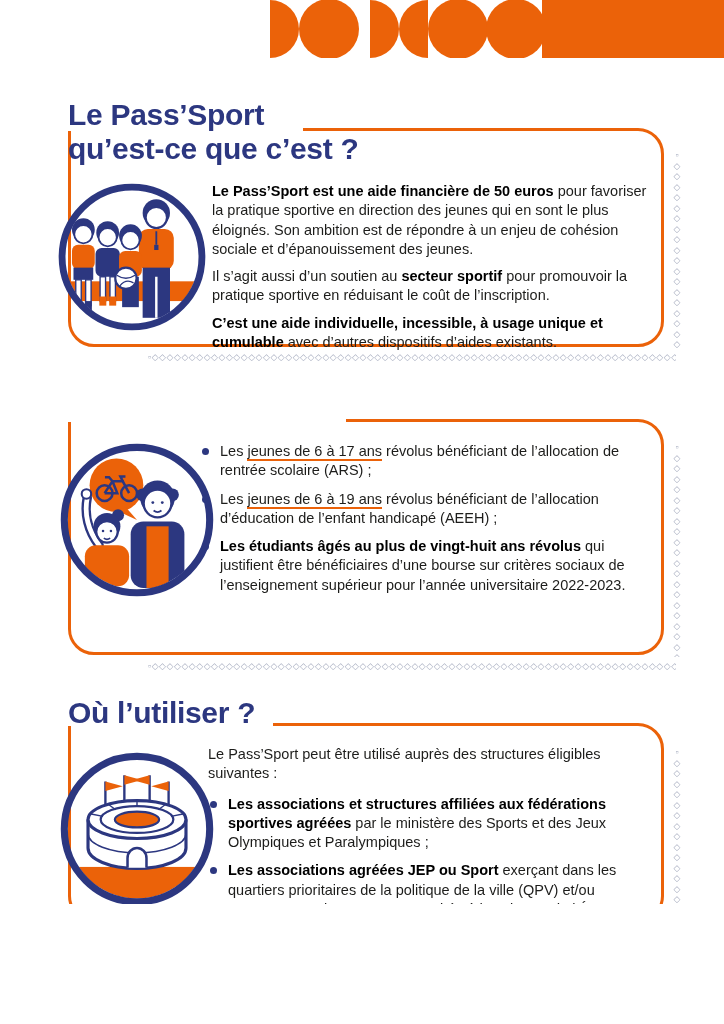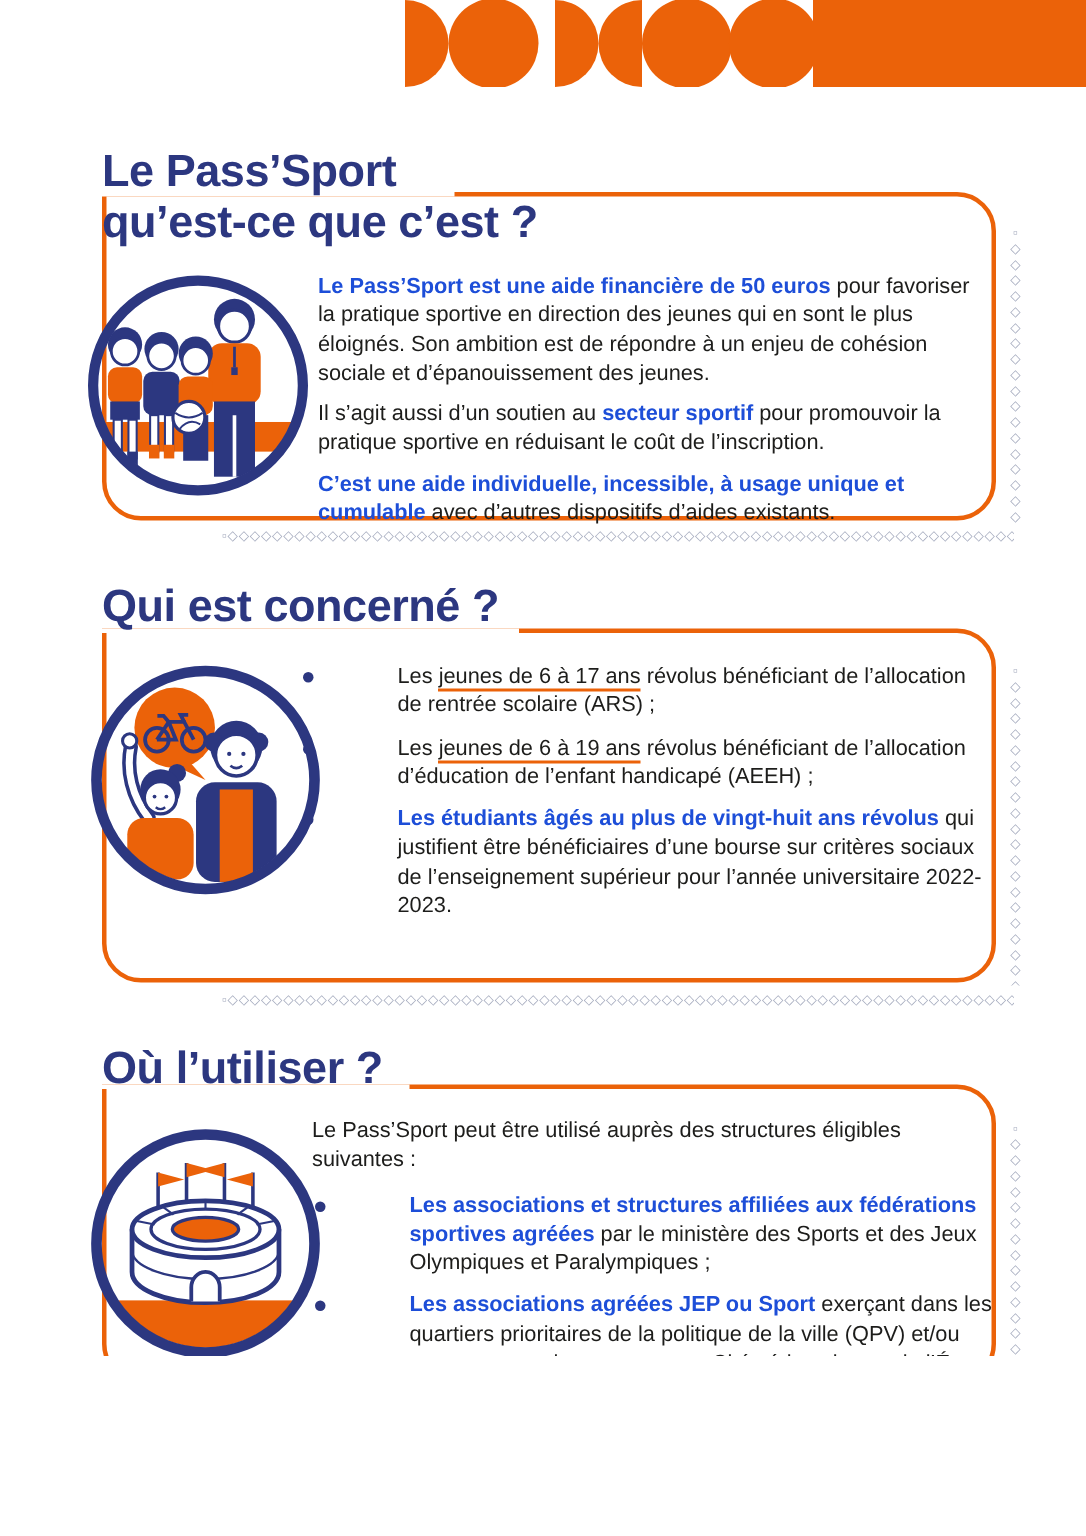--- a/index.html
+++ b/index.html
@@ -25,24 +25,24 @@
   .card{position:absolute;left:68px;width:596px;background:#fff;
         border:3px solid var(--orange);border-radius:26px;border-top-left-radius:0;}
   .card .gap{position:absolute;top:-3px;left:-3px;height:3px;background:#fff;}
 
   
   .illu{position:absolute;z-index:5;}
 
   
   .txtcol{position:absolute;color:var(--text);font-size:14.5px;line-height:1.33;z-index:4;}
   .txtcol p{margin-bottom:8px;}
-  .txtcol b{font-weight:bold;color:#1d4ed8;}
+  .txtcol b{font-weight:bold;color:#000000;}
   .u{border-bottom:2.5px solid var(--orange);}
   .bullets{list-style:none;}
-  .bullets li{display:flex;margin-bottom:9px;gap:45px;}
+  .bullets li{display:flex;margin-bottom:9px;}
   .dot{width:7px;height:7px;border-radius:50%;background:var(--navy);
        flex-shrink:0;margin:6px 11px 0 2px;}
   .intro{margin-bottom:11px;}
 
   
   .chain-h{position:absolute;height:12px;overflow:hidden;white-space:nowrap;
            color:var(--chain);font-size:9px;line-height:10px;letter-spacing:0.5px;z-index:1;}
   .chain-v{position:absolute;width:12px;overflow:hidden;color:var(--chain);
            font-size:9px;letter-spacing:0.5px;writing-mode:vertical-rl;
            text-orientation:upright;line-height:10px;z-index:1;}
@@ -124,23 +124,20 @@
     </g>
     <circle cx="50" cy="50" r="46" fill="none" stroke="var(--navy)" stroke-width="4.5"></circle>
   </svg>
 
   <div class="txtcol" style="left:212px;top:182px;width:442px;">
     <p><b>Le Pass’Sport est une aide financière de 50 euros</b><span> pour favoriser la pratique sportive en direction des jeunes qui en sont le plus éloignés. Son ambition est de répondre à un enjeu de cohésion sociale et d’épanouissement des jeunes.</span></p>
     <p><span>Il s’agit aussi d’un soutien au </span><b>secteur sportif</b><span> pour promouvoir la pratique sportive en réduisant le coût de l’inscription.</span></p>
     <p><b>C’est une aide individuelle, incessible, à usage unique et cumulable</b><span> avec d’autres dispositifs d’aides existants.</span></p>
   </div>
 
-  <div class="sec-title" style="top:388px;">
-    <div>Qui est concerné ?</div>
-  </div>
 
   <div class="card" style="top:419px;height:236px;">
     <div class="gap" style="width:278px;"></div>
   </div>
 
   <div class="chain-v" style="left:670px;top:442px;height:215px;">▫◇◇◇◇◇◇◇◇◇◇◇◇◇◇◇◇◇◇◇◇◇◇◇◇◇◇◇◇◇◇◇◇</div>
   <div class="chain-h" style="left:148px;top:661px;width:528px;">▫◇◇◇◇◇◇◇◇◇◇◇◇◇◇◇◇◇◇◇◇◇◇◇◇◇◇◇◇◇◇◇◇◇◇◇◇◇◇◇◇◇◇◇◇◇◇◇◇◇◇◇◇◇◇◇◇◇◇◇◇◇◇◇◇◇◇◇◇◇◇◇◇◇◇◇◇◇◇◇◇◇◇◇◇◇◇◇◇◇◇</div>
 
   <svg class="illu" style="left:58px;top:441px;width:158px;height:158px;" viewBox="0 0 100 100">
     <defs>

